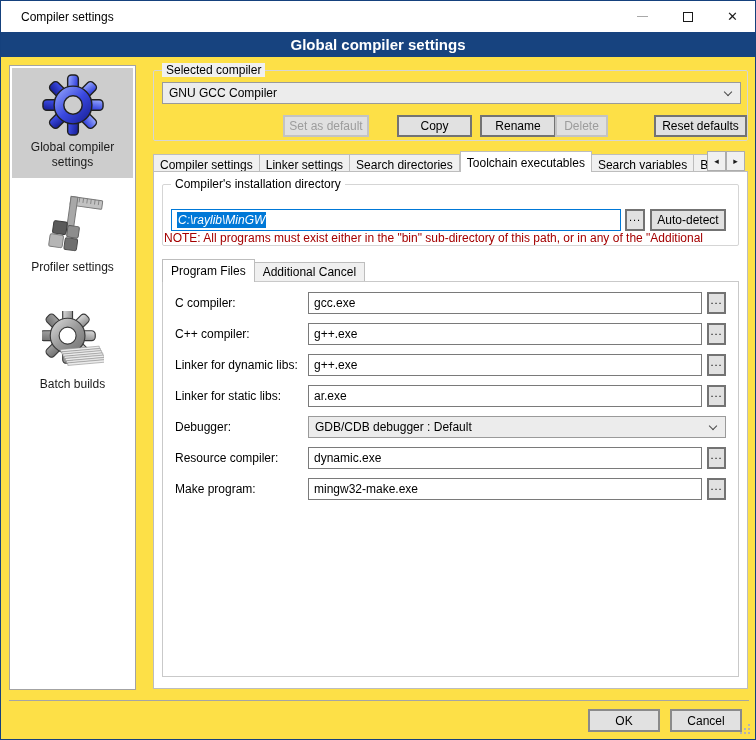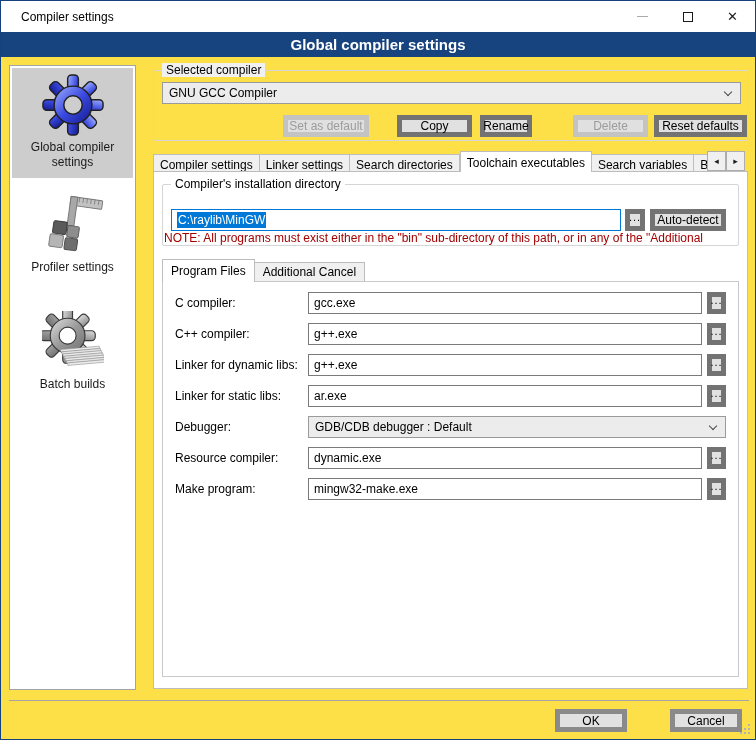--- a/index.html
+++ b/index.html
@@ -29,38 +29,38 @@
   .side-item.gap1{margin-top:10px;}
   .side-item.gap2{margin-top:22px;}
   
   .groupbox{position:absolute;border:1px solid #d5d5d5;border-radius:2px;}
   .legend{position:absolute;top:-8px;left:8px;background:#f0f0f0;padding:0 4px;font-size:12px;}
   .legend.on-white{background:#fff;}
   
   .combo{position:absolute;height:22px;background:#ececec;border:1px solid #9a9a9a;display:flex;align-items:center;padding-left:6px;}
   .chev{position:absolute;right:9px;top:6px;width:6px;height:6px;border-right:1.5px solid #4a4a4a;border-bottom:1.5px solid #4a4a4a;transform:rotate(45deg);}
   
-  .btn{position:absolute;height:22px;background:#e1e1e1;border:5px solid #737373;display:flex;align-items:center;justify-content:center;font-size:12px;cursor:default;}
+  .btn{position:absolute;height:22px;background:#e1e1e1;border:2px solid #737373;display:flex;align-items:center;justify-content:center;font-size:12px;cursor:default;}
   .btn.disabled{background:#e0e0e0;border-color:#c3c3c3;color:#9c9c9c;}
   .btn.soft{border-color:#8a8a8a;}
   
   .tabstrip{position:absolute;left:152px;top:147px;width:554px;height:24px;white-space:nowrap;overflow:hidden;}
   .tab{display:inline-block;vertical-align:bottom;height:21px;line-height:20px;padding:0 6px;margin-top:3px;background:#f0f0f0;border:1px solid #bdbdbd;border-left:none;color:#000;}
   .tab:first-child{border-left:1px solid #bdbdbd;}
   .tab.active{height:24px;line-height:23px;background:#fff;border:1px solid #bdbdbd;border-bottom:none;position:relative;z-index:3;}
   .tab.clipped{width:31px;overflow:hidden;padding-right:0;}
   .tab-arrow{position:absolute;top:3px;width:19px;height:20px;background:#f0f0f0;border:1px solid #adadad;display:flex;align-items:center;justify-content:center;font-size:9px;color:#1a1a1a;}
   .arrow-left::before{content:"◂";}
   .arrow-right::before{content:"▸";}
   
   .tabpage{position:absolute;left:152px;top:170px;width:595px;height:518px;background:#fff;border:1px solid #bdbdbd;z-index:2;}
   
   .gb-install{left:8px;top:12px;width:577px;height:62px;}
   .textbox{position:absolute;height:22px;background:#fff;border:1px solid #7a7a7a;display:flex;align-items:center;padding-left:5px;overflow:hidden;white-space:nowrap;}
-  .textbox.focus{border-color:#0078d7;}
+  .textbox.focus{border-color:#0078d7;font-style:italic;}
   .sel{background:#0078d7;color:#fff;padding:1px 1px;}
   .note{position:absolute;left:10px;top:59px;width:582px;white-space:nowrap;overflow:hidden;color:#a40000;font-size:12px;}
   
   .subtabs{position:absolute;left:8px;top:87px;height:23px;white-space:nowrap;}
   .subtab{display:inline-block;vertical-align:bottom;height:20px;line-height:19px;padding:0 8px;background:#f0f0f0;border:1px solid #bdbdbd;border-left:none;}
   .subtab.active{height:23px;line-height:22px;background:#fff;border:1px solid #bdbdbd;border-bottom:none;position:relative;z-index:3;border-left:1px solid #bdbdbd;}
   .subtab.second{border-left:none;}
   .subpage{position:absolute;left:8px;top:109px;width:577px;height:396px;background:#fff;border:1px solid #c9c9c9;z-index:2;}
   
   .frow{position:absolute;left:0;width:100%;height:22px;}
@@ -176,22 +176,22 @@
   </div>
 
   <div class="groupbox" style="left:152px;top:69px;width:595px;height:71px;">
     <span class="legend">Selected compiler</span>
     <div class="combo" style="left:8px;top:11px;width:579px;">
       <span>GNU GCC Compiler</span>
       <span class="chev"></span>
     </div>
     <div class="btn disabled" style="left:129px;top:44px;width:86px;">Set as default</div>
     <div class="btn" style="left:243px;top:44px;width:75px;">Copy</div>
-    <div class="btn" style="left:326px;top:44px;width:52px;">Rename</div>
-    <div class="btn disabled" style="left:419px;top:44px;width:75px;">Delete</div>
+    <div class="btn" style="left:326px;top:44px;width:76px;">Rename</div>
+    <div class="btn disabled" style="left:401px;top:44px;width:53px;">Delete</div>
     <div class="btn" style="left:500px;top:44px;width:93px;">Reset defaults</div>
   </div>
 
   <div class="tabstrip">
     <span class="tab">Compiler settings</span><span class="tab">Linker settings</span><span class="tab">Search directories</span><span class="tab active">Toolchain executables</span><span class="tab">Search variables</span><span class="tab clipped">Build</span>
   </div>
   <div class="tab-arrow arrow-left" style="left:706px;top:150px;"></div>
   <div class="tab-arrow arrow-right" style="left:725px;top:150px;"></div>
 
   <div class="tabpage">
@@ -266,17 +266,17 @@
         <div class="textbox finput">
             <span>mingw32-make.exe</span>
           </div>
         <div class="btn fbrowse">...</div>
       </div>
 
     </div>
   </div>
 
   <div class="divider"></div>
-  <div class="btn soft" style="left:554px;top:708px;width:72px;height:23px;">OK</div>
+  <div class="btn soft" style="left:587px;top:708px;width:72px;height:23px;">OK</div>
   <div class="btn soft" style="left:669px;top:708px;width:72px;height:23px;">Cancel</div>
   <div class="grip"></div>
 
 </div>
 
 </body></html>

